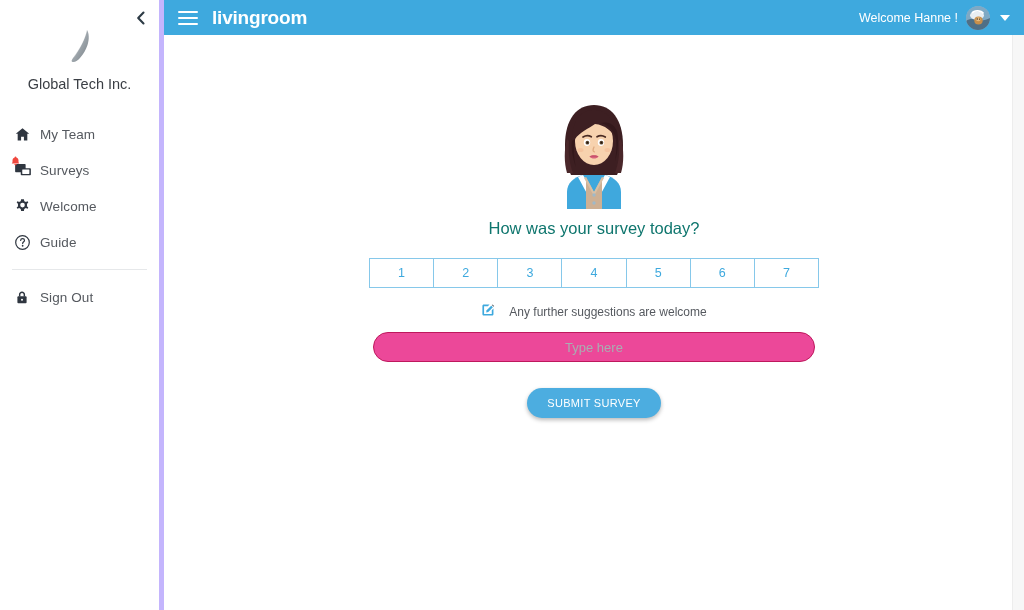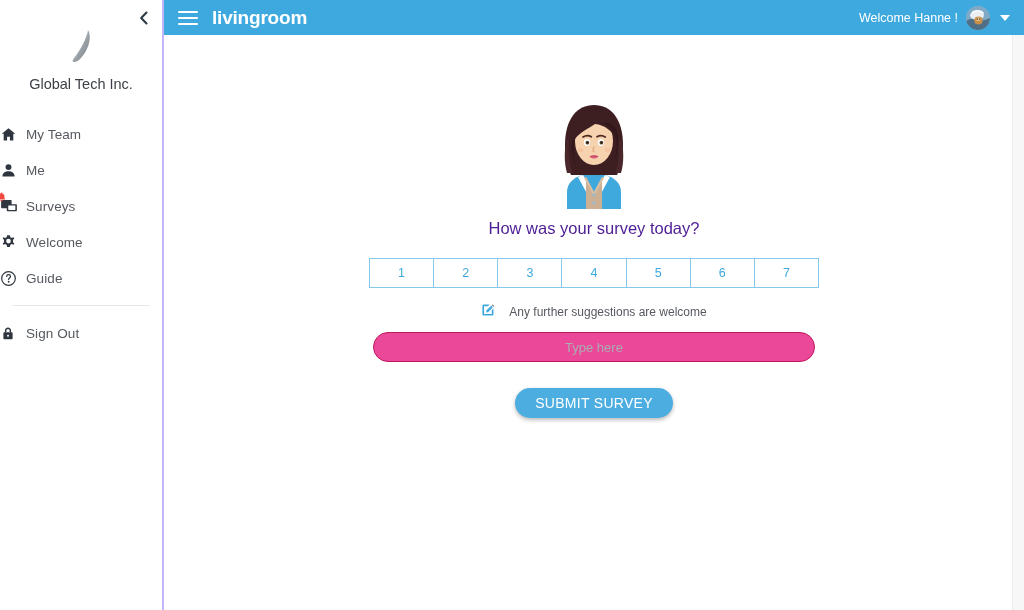--- a/index.html
+++ b/index.html
@@ -7,39 +7,39 @@
     width:1024px; height:610px;
     font-family:"Liberation Sans", sans-serif;
     background:#ffffff;
     overflow:hidden;
   }
   .app { position:relative; width:1024px; height:610px; display:flex; }
 
   
   .sidebar {
     width:164px; height:610px; background:#ffffff;
-    border-right:2px solid #c4b5fd;
+    border-right:5px solid #c4b5fd;
     position:relative; flex:0 0 164px;
   }
   .collapse-btn {
     position:absolute; top:6px; right:6px;
     width:24px; height:24px;
     display:flex; align-items:center; justify-content:center;
     cursor:pointer; color:#2d3b45;
   }
   .brand-block { padding-top:26px; text-align:center; }
   .brand-logo { height:42px; display:flex; align-items:center; justify-content:center; }
   .brand-name {
     margin-top:8px; font-size:14.5px; color:#3b3f45;
     font-family:"Liberation Sans", sans-serif;
   }
   .nav { margin-top:24px; }
   .nav-item {
     display:flex; align-items:center;
-    height:36px; padding-left:0; cursor:pointer;
+    height:36px; padding-left:14px; cursor:pointer;
     position:relative;
   }
   .nav-item .ico {
     width:26px; flex:0 0 26px;
     display:flex; align-items:center; justify-content:flex-start;
     color:#2f3640; position:relative;
   }
   .nav-item .lbl {
     font-size:13.5px; color:#55595f; letter-spacing:.1px;
   }
@@ -78,21 +78,21 @@
   }
 
   .content {
     flex:1; overflow:hidden; background:#fff;
     display:flex; flex-direction:column; align-items:center;
     padding-top:62px;
   }
 
   .illus { width:110px; height:112px; }
   .question {
-    margin-top:10px; font-size:16.5px; color:#4c1d95; font-weight:normal;
+    margin-top:10px; font-size:16.5px; color:#0f766e; font-weight:normal;
     font-family:"Liberation Sans", sans-serif;
   }
 
   .scale-wrap { margin-top:20px; width:450px; }
   .scale {
     display:flex; width:100%; height:30px;
     border:1px solid #86c8ea;
   }
   .scale-cell {
     flex:1; display:flex; align-items:center; justify-content:center;
@@ -115,21 +115,21 @@
     border:1px solid #be185d; border-radius:15px;
     text-align:center; font-size:13px; color:#3b3f45;
     outline:none; font-family:"Liberation Sans", sans-serif;
     background:#ec4899;
   }
   .type-input::placeholder { color:#a9adb2; }
 
   .submit-btn {
     margin-top:26px; height:30px; padding:0 20px;
     background:#4cade0; color:#fff; border:none; border-radius:16px;
-    font-size:14px; letter-spacing:.3px; cursor:pointer;
+    font-size:11px; letter-spacing:.3px; cursor:pointer;
     box-shadow:0 2px 4px rgba(0,0,0,.28);
     font-family:"Liberation Sans", sans-serif;
   }
 
   
   .scroll-gutter {
     position:absolute; top:35px; right:0; width:12px; bottom:0;
     background:#f7f7f7; border-left:1px solid #ededed;
   }
 </style>
@@ -168,29 +168,20 @@
 
       <div class="nav-item">
         <span class="ico">
           <svg width="17" height="17" viewBox="0 0 24 24" fill="#2f3640">
             <path d="M12 3 L2.5 11 H5.2 V20.5 H10 V15 H14 V20.5 H18.8 V11 H21.5 Z"></path>
           </svg>
         </span>
         <span class="lbl">My Team</span>
       </div>
 
-      <div class="nav-item">
-        <span class="ico">
-          <svg width="17" height="17" viewBox="0 0 24 24" fill="#2f3640">
-            <circle cx="12" cy="7.2" r="4.2"></circle>
-            <path d="M3.4 20.5 C3.4 15.8 7.2 13.2 12 13.2 C16.8 13.2 20.6 15.8 20.6 20.5 Z"></path>
-          </svg>
-        </span>
-        <span class="lbl">Me</span>
-      </div>
 
       <div class="nav-item">
         <span class="ico">
           <svg width="18" height="18" viewBox="0 0 24 24" fill="#2f3640">
             <rect x="1.5" y="4" width="14" height="11" rx="1"></rect>
             <rect x="9" y="9.5" width="13.5" height="9.5" rx="1"></rect>
             <rect x="11" y="11.2" width="9.5" height="6" rx="0.6" fill="#ffffff"></rect>
           </svg>
           <span class="nav-badge">
             <svg width="9" height="10" viewBox="0 0 12 14" fill="#f0483e">

